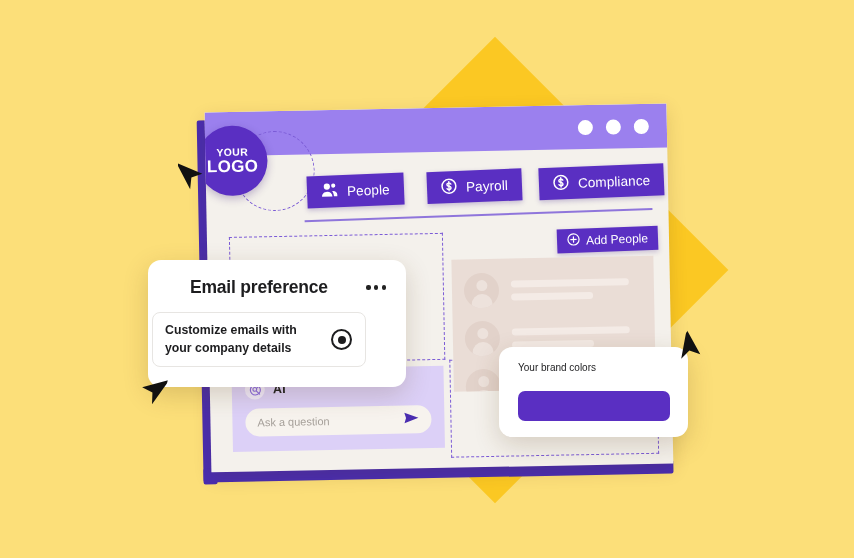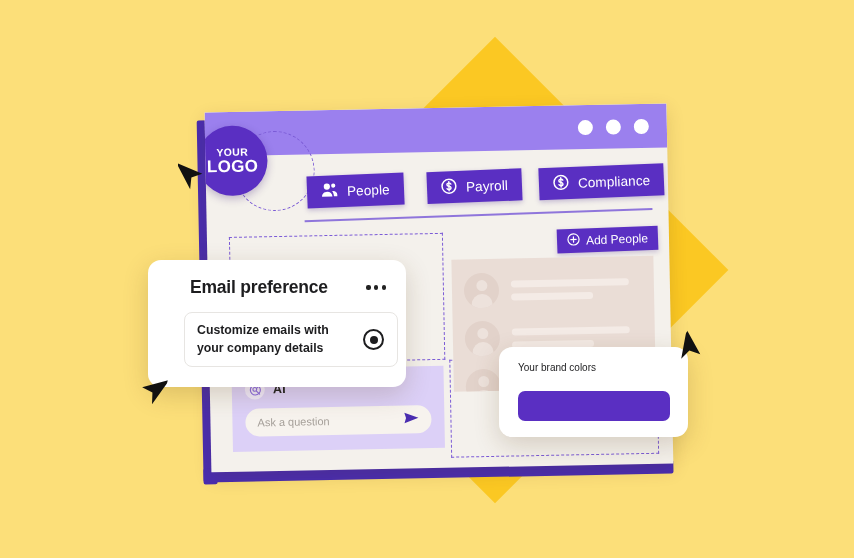--- a/index.html
+++ b/index.html
@@ -150,21 +150,21 @@
   }
   .card-email{left:148px;top:260px;width:258px;height:127px;}
   .ce-head{
     position:absolute;left:22px;top:17px;right:20px;
     display:flex;align-items:center;justify-content:space-between;margin-left:20px;
   }
   .ce-title{font-size:17.5px;font-weight:bold;color:#1d1d1f;letter-spacing:-.2px;}
   .ce-dots{display:flex;gap:3.5px;}
   .ce-dots i{width:4.2px;height:4.2px;border-radius:50%;background:#222;display:block;}
   .ce-inner{
-    position:absolute;left:36px;top:52px;width:214px;height:55px;
+    position:absolute;left:4px;top:52px;width:214px;height:55px;
     border:1px solid #E7E5E2;border-radius:8px;box-sizing:border-box;
     display:flex;align-items:center;justify-content:space-between;
     padding:0 13px 0 12px;
   }
   .ce-text{font-size:12.3px;font-weight:bold;color:#1d1d1f;line-height:1.42;width:150px;}
   .radio{
     width:17px;height:17px;border-radius:50%;border:2px solid #1d1d1f;
     display:flex;align-items:center;justify-content:center;flex:none;
   }
   .radio i{width:8px;height:8px;border-radius:50%;background:#1d1d1f;display:block;}

